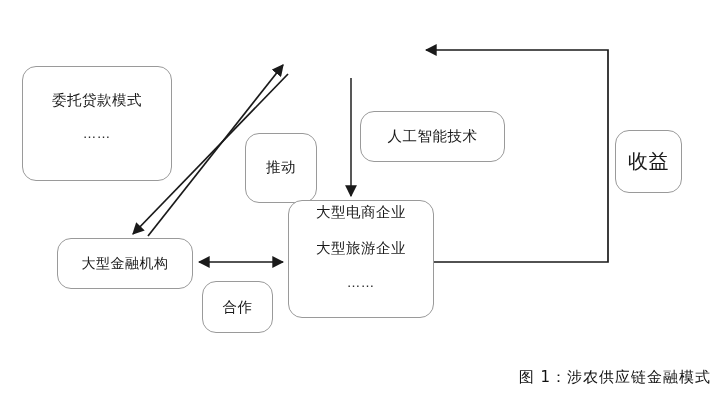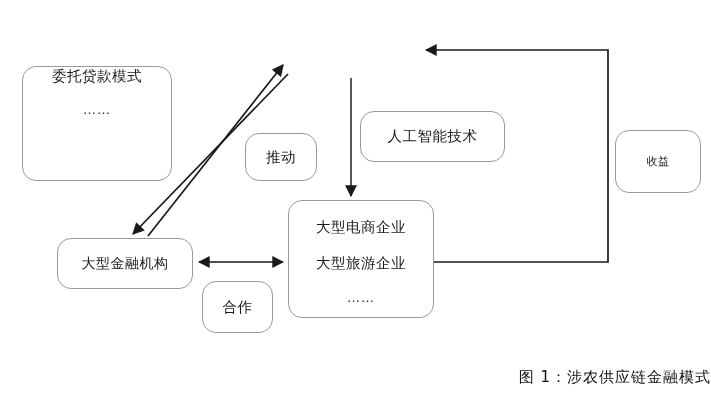--- a/index.html
+++ b/index.html
@@ -44,51 +44,52 @@
     line-height: 1.25;
   }
   .node-rural-financial {
     left: 286px; top: 28px; width: 134px; height: 50px;
     font-size: 14.5px;
   }
   .node-modes {
     left: 22px; top: 66px; width: 150px; height: 115px;
     font-size: 14.5px;
     justify-content: flex-start;
-    padding-top: 0;
+    padding-top: 24px;
   }
   .node-modes .line { margin-bottom: 17px; }
   .node-modes .dots { font-size: 13px; letter-spacing: 1px; color: #2b2b2b; }
   .node-ai-tech {
     left: 360px; top: 111px; width: 145px; height: 51px;
     font-size: 14.5px;
   }
   .node-promote {
-    left: 245px; top: 133px; width: 72px; height: 48px;
+    left: 245px; top: 133px; width: 72px; height: 70px;
     font-size: 14.5px;
+    font-family: Liberation Mono, monospace;
   }
   .node-large-financial {
     left: 57px; top: 238px; width: 136px; height: 51px;
     font-size: 14px;
   }
   .node-enterprises {
     left: 288px; top: 200px; width: 146px; height: 118px;
     font-size: 14.5px;
     justify-content: flex-start;
-    padding-top: 17px;
+    padding-top: 2px;
   }
   .node-enterprises .line { margin-bottom: 18px; }
   .node-enterprises .dots { font-size: 13px; letter-spacing: 1px; color: #2b2b2b; }
   .node-cooperation {
     left: 202px; top: 281px; width: 71px; height: 52px;
     font-size: 14.5px;
   }
   .node-revenue {
-    left: 615px; top: 130px; width: 86px; height: 63px;
-    font-size: 11px;
+    left: 615px; top: 130px; width: 67px; height: 63px;
+    font-size: 20px;
   }
   .figure-caption {
     position: absolute;
     left: 0;
     top: 368px;
     width: 711px;
     text-align: right;
     font-size: 15px;
     color: #111111;
     letter-spacing: 1px;

